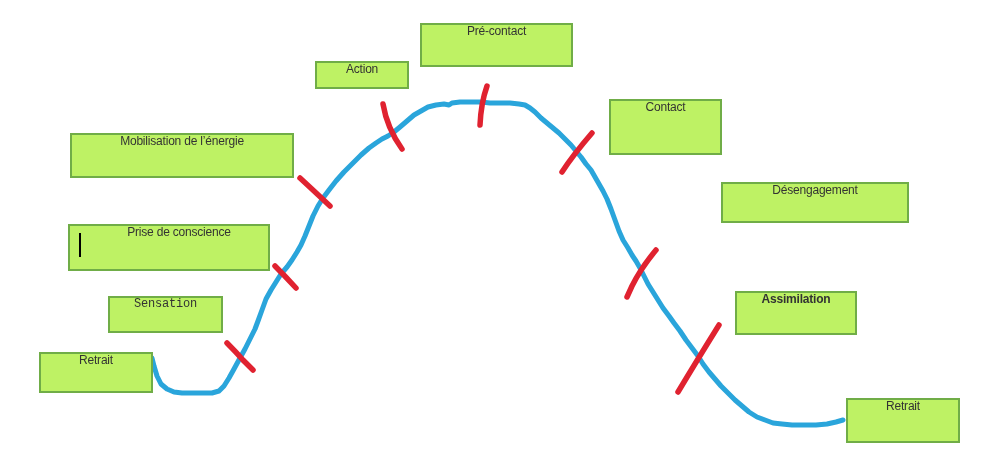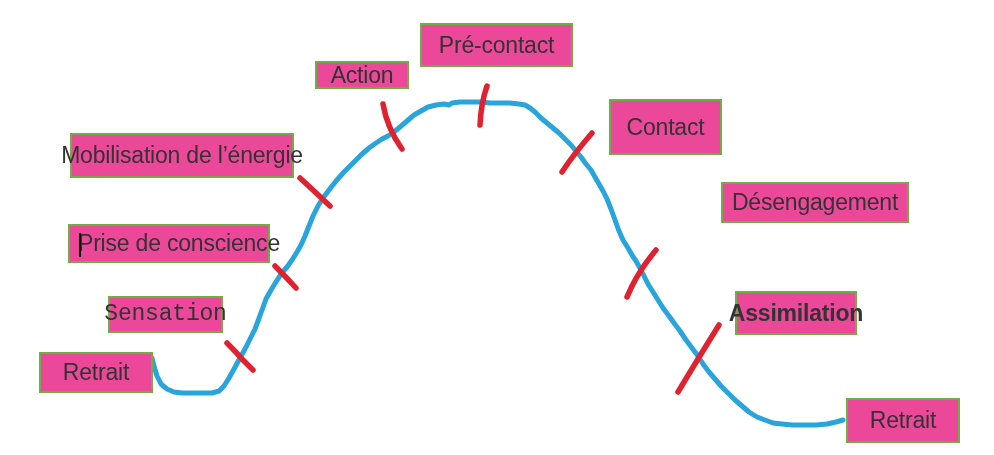--- a/index.html
+++ b/index.html
@@ -19,26 +19,25 @@
     position: absolute;
     left: 0;
     top: 0;
     width: 994px;
     height: 455px;
   }
   .label-box {
     position: absolute;
     box-sizing: border-box;
     border: 2px solid #70ad47;
-    background: #ec4899;
+    background: #bef264;
     display: flex;
-    align-items: center;
     justify-content: center;
     color: #333333;
-    font-size: 23px;
+    font-size: 12px;
     line-height: 1;
     white-space: nowrap;
     letter-spacing: -0.2px;
   }
   .label-box .caret {
     position: absolute;
     left: 9px;
     top: 7px;
     width: 1.5px;
     height: 24px;
@@ -78,21 +77,21 @@
   </svg>
 
   <div class="label-box" style="left:39px; top:352px; width:114px; height:41px;">
     <span>Retrait</span>
   </div>
 
   <div class="label-box" style="left:108px; top:296px; width:115px; height:37px;font-family:Liberation Mono, monospace;">
     <span>Sensation</span>
   </div>
 
-  <div class="label-box" style="left:68px; top:224px; width:202px; height:39px;padding-left:20px;">
+  <div class="label-box" style="left:68px; top:224px; width:202px; height:47px;padding-left:20px;">
     <span class="caret"></span>
     <span>Prise de conscience</span>
   </div>
 
   <div class="label-box" style="left:70px; top:133px; width:224px; height:45px;">
     <span>Mobilisation de l’énergie</span>
   </div>
 
   <div class="label-box" style="left:278px; top:61px; width:94px; height:28px;margin-left:37px;">
     <span>Action</span>

